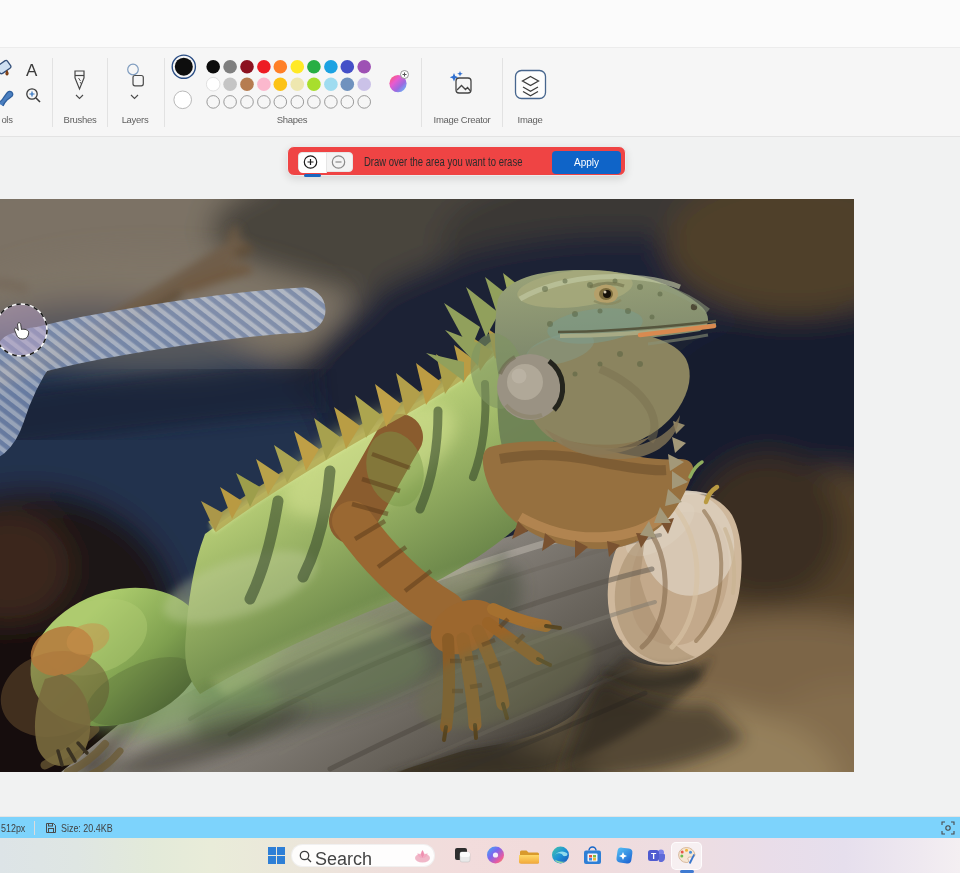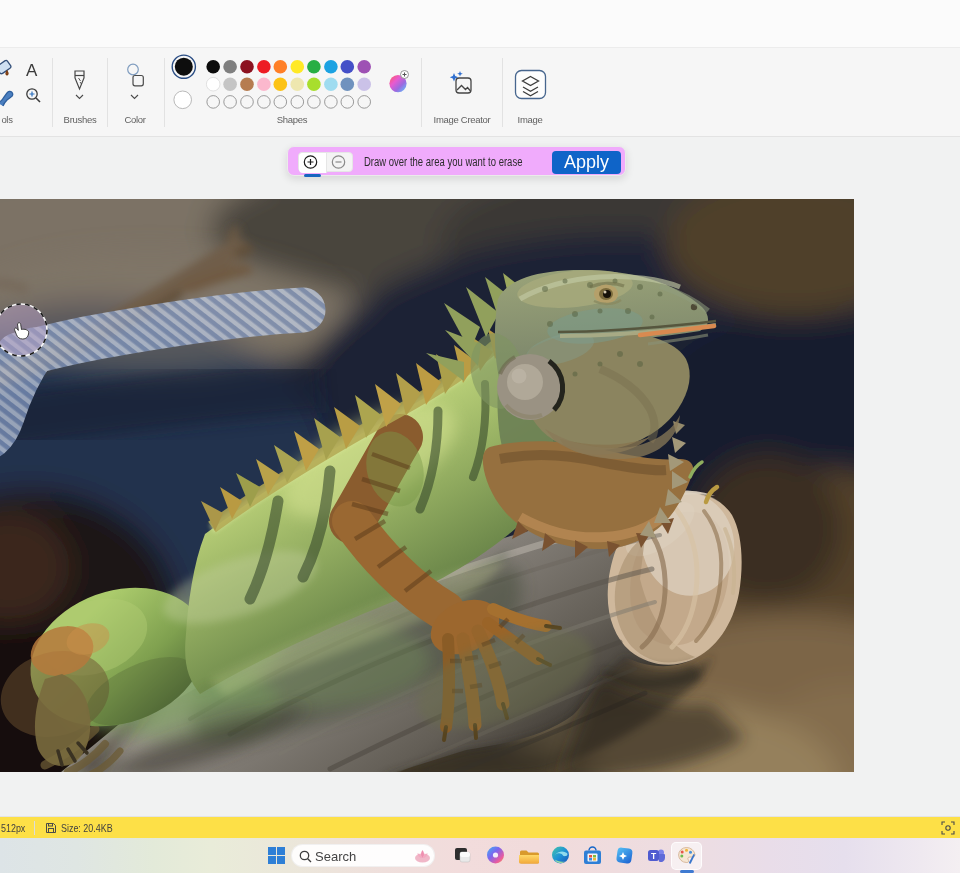--- a/index.html
+++ b/index.html
@@ -5,36 +5,36 @@
 * { margin:0; padding:0; box-sizing:border-box; }
 html,body { width:960px; height:873px; overflow:hidden; background:#f1f2f2; font-family:"Liberation Sans", sans-serif; }
 #app { position:relative; width:960px; height:873px; }
 .abs { position:absolute; }
 
 #titlebar { left:0; top:0; width:960px; height:47px; background:#fbfbfb; }
 #toolbar { left:0; top:47px; width:960px; height:90px; background:#f6f6f6; border-top:1px solid #ececec; border-bottom:1px solid #e3e3e3; }
 .tlabel { position:absolute; top:114px; font-size:9.5px; color:#5f5f5f; text-align:center; letter-spacing:-0.3px; }
 .tdiv { position:absolute; top:58px; width:1px; height:69px; background:#e2e2e2; }
 
-#fbar { left:287px; top:146px; width:339px; height:30px; background:#f0abfc; border:1px solid #ebebeb; border-radius:7px; box-shadow:0 3px 8px rgba(0,0,0,0.12); }
+#fbar { left:287px; top:146px; width:339px; height:30px; background:#ef4444; border:1px solid #ebebeb; border-radius:7px; box-shadow:0 3px 8px rgba(0,0,0,0.12); }
 #seg { position:absolute; left:10px; top:5px; width:55px; height:20px; background:#f4f4f4; border:1px solid #e6e6e6; border-radius:4px; }
 #seg .s1 { position:absolute; left:0; top:0; width:28px; height:20px; background:#fff; border-radius:4px 0 0 4px; border-right:1px solid #e6e6e6; }
 #seg .blueline { position:absolute; left:5px; top:21px; width:17px; height:2.5px; background:#1866c0; border-radius:2px; }
 #fbar .msg { position:absolute; left:76px; top:7.5px; font-size:12.5px; color:#2c2c2c; transform:scaleX(0.76); transform-origin:0 50%; white-space:nowrap; }
-#applybtn { position:absolute; right:4px; top:3.5px; width:69px; height:23px; background:#0f64c8; border-radius:4px; color:#fff; font-size:18px; text-align:center; line-height:23px; }
+#applybtn { position:absolute; right:4px; top:3.5px; width:69px; height:23px; background:#0f64c8; border-radius:4px; color:#fff; font-size:10px; text-align:center; line-height:23px; }
 
 #photo { left:0; top:199px; width:854px; height:573px; }
 
-#statusbar { left:0; top:816px; width:960px; height:22px; background:#fde047; border-top:1px solid #e4e4e4; }
+#statusbar { left:0; top:816px; width:960px; height:22px; background:#7dd3fc; border-top:1px solid #e4e4e4; }
 #statusbar .t { position:absolute; top:5px; font-size:10.5px; color:#424242; transform:scaleX(0.85); transform-origin:0 50%; white-space:nowrap; }
 
 #taskbar { left:0; top:838px; width:960px; height:35px;
  background:linear-gradient(90deg,#dde4e7 0%,#dfe6e3 8%,#e3ead9 16%,#e9ecd9 22%,#ebe7da 30%,#efdfdc 40%,#f2dcdc 48%,#f1dbdb 56%,#efdcde 64%,#eddde2 72%,#e9dde9 80%,#e6dfed 88%,#efe9f0 96%,#f4eff2 100%); }
 #search { position:absolute; left:291px; top:6px; width:144px; height:23px; background:rgba(255,255,255,0.92); border:1px solid rgba(0,0,0,0.05); border-radius:12px; }
-#search .txt { position:absolute; left:23px; top:4px; font-size:13px; color:#444; }
+#search .txt { position:absolute; left:23px; top:4px; font-size:18px; color:#444; }
 </style>
 </head>
 <body>
 <div id="app">
   <div id="titlebar" class="abs"></div>
   <div id="toolbar" class="abs"></div>
 
   <svg class="abs" style="left:0;top:47px" width="960" height="90" viewBox="0 0 960 90">
 
     <g stroke="#404040" fill="none" stroke-width="1.3">
@@ -134,21 +134,21 @@
     <rect x="95.5" y="23.5" width="30" height="28" rx="6" fill="#fdfdfd" stroke="#47668e" stroke-width="1.3"></rect>
     <g stroke="#3c3c3c" stroke-width="1.3" fill="none">
       <path d="M110.5 29.5 l8 4.5 l-8 4.5 l-8 -4.5 z"></path>
       <path d="M103 40 l7.5 4.2 l7.5 -4.2"></path>
       <path d="M103 44.5 l7.5 4.2 l7.5 -4.2"></path>
     </g>
   </svg>
 
   <div class="tlabel" style="left:-3px;width:20px;">ols</div>
   <div class="tlabel" style="left:55px;width:50px;">Brushes</div>
-  <div class="tlabel" style="left:110px;width:50px;">Color</div>
+  <div class="tlabel" style="left:110px;width:50px;">Layers</div>
   <div class="tlabel" style="left:262px;width:60px;">Shapes</div>
   <div class="tlabel" style="left:422px;width:80px;">Image Creator</div>
   <div class="tlabel" style="left:500px;width:60px;">Image</div>
   <div class="tdiv" style="left:52px"></div>
   <div class="tdiv" style="left:107px"></div>
   <div class="tdiv" style="left:164px"></div>
   <div class="tdiv" style="left:421px"></div>
   <div class="tdiv" style="left:502px"></div>
 
   <svg id="photo" class="abs" width="854" height="573" viewBox="0 0 854 573">

